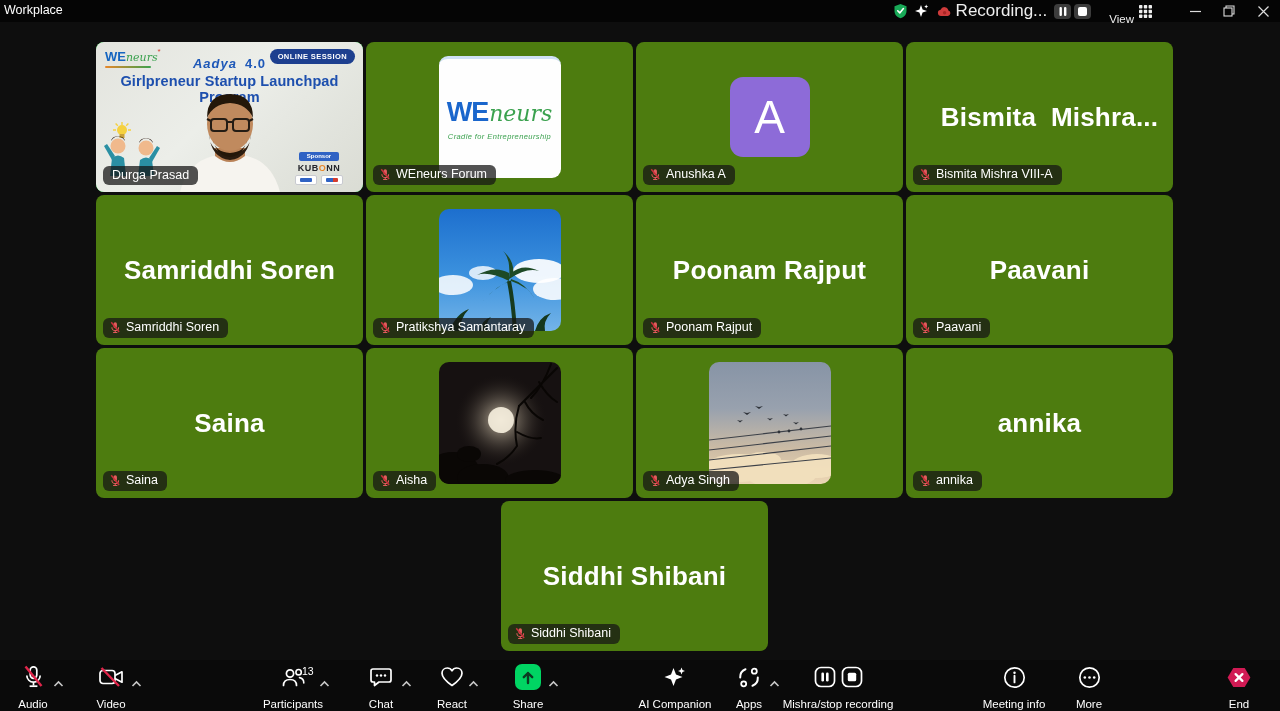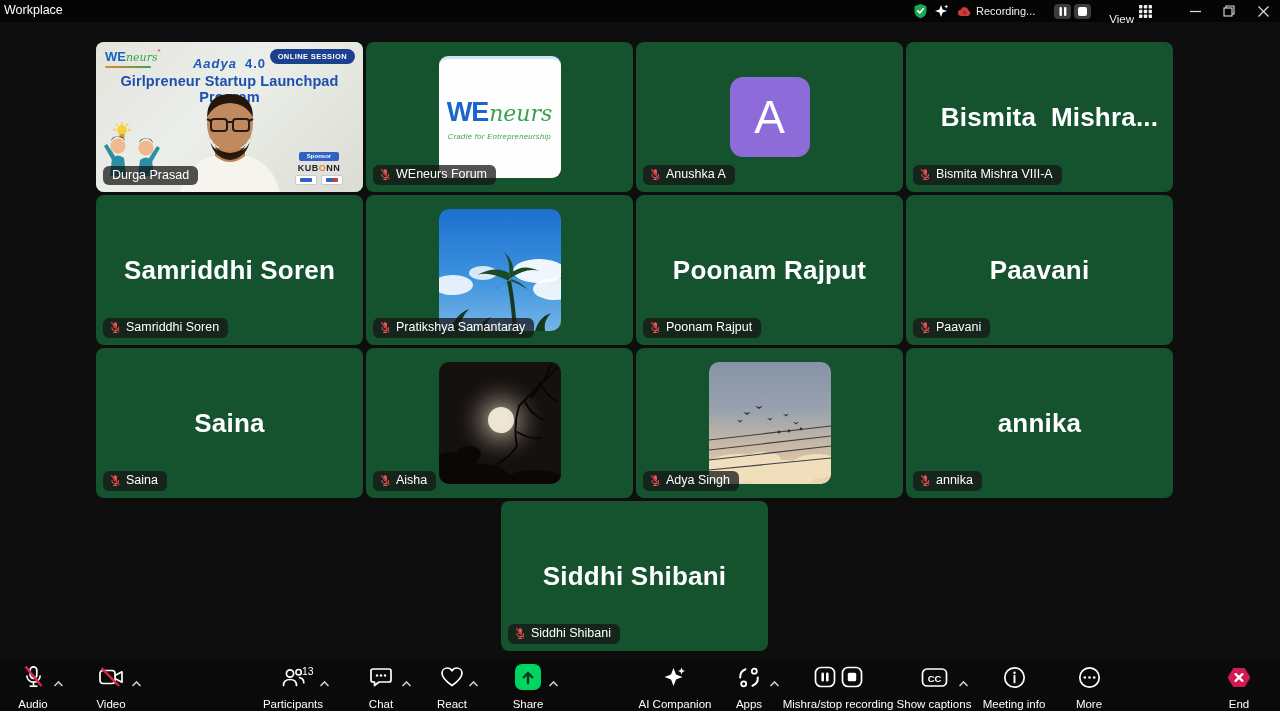--- a/index.html
+++ b/index.html
@@ -5,30 +5,30 @@
   * { margin:0; padding:0; box-sizing:border-box; }
   html,body { width:1280px; height:711px; background:#000; overflow:hidden;
     font-family:"Liberation Sans", sans-serif; -webkit-font-smoothing:antialiased; }
   #stage { position:relative; width:1280px; height:711px; background:#0e0e0e; }
 
   
   #titlebar { position:absolute; left:0; top:0; width:1280px; height:22px; background:#050505; z-index:30; }
   .app-title { position:absolute; left:4px; top:3px; font-size:12.5px; color:#fff; }
   .tb-right { position:absolute; right:0; top:0; height:22px; display:flex; align-items:center; }
   .tb-ic { display:flex; align-items:center; justify-content:center; height:22px; }
-  .rec-text { color:#eee; font-size:11px; margin:0 16px 0 4px; }
+  .rec-text { color:#eee; font-size:17px; margin:0 4px 0 4px; }
   .mini-btn { width:17px; height:15px; background:#3c3c3c; border-radius:4px; display:flex; align-items:center; justify-content:center; margin-left:3px; }
   .view-label { color:#eee; font-size:11.5px; margin:16px 5px 0 18px; }
   .win-btn { width:34px; height:22px; display:flex; align-items:center; justify-content:center; }
 
   
   #grid { position:absolute; left:96px; top:42px; width:1077px; display:grid;
     grid-template-columns:repeat(4,1fr); gap:3px; }
   #row4 { position:absolute; left:96px; top:501px; width:1077px; display:flex; justify-content:center; }
-  .tile { position:relative; width:100%; height:150px; background:#14532d; border-radius:8px; overflow:hidden; }
+  .tile { position:relative; width:100%; height:150px; background:#4d7c0f; border-radius:8px; overflow:hidden; }
   #row4 .tile { width:267px; }
   .tile.active { box-shadow:inset 0 0 0 2.5px #12d353; }
   .center-name { position:absolute; inset:0; display:flex; align-items:center; justify-content:center;
     color:#fff; font-size:26px; font-weight:700; letter-spacing:.2px; }
   .ws-pre { white-space:pre;margin-left:20px; }
   .name-badge { position:absolute; left:7px; bottom:7px; display:flex; align-items:center; gap:5px;
     background:rgba(22,22,22,.74); border-radius:6px; padding:3px 9px 4px 6px;
     color:#fff; font-size:12.5px; line-height:1; z-index:6; }
   .name-badge.no-icon { padding-left:9px; }
   .avatar-photo { position:absolute; left:50%; top:50%; transform:translate(-50%,-50%);
@@ -598,32 +598,20 @@
             <rect x="12" y="6.5" width="2.6" height="9" rx="1.2" fill="#fff"></rect>
           </svg>
         <svg width="22" height="22" viewBox="0 0 22 22">
             <rect x="1.5" y="1.5" width="19" height="19" rx="5.5" fill="none" stroke="#fff" stroke-width="1.7"></rect>
             <rect x="6.8" y="6.8" width="8.4" height="8.4" rx="1.5" fill="#fff"></rect>
           </svg>
       </div>
       <div class="tbr-label">Mishra/stop recording</div>
     </div>
 
-    <div class="tbr-item" style="left:934px">
-      <div class="tbr-icon">
-        <svg width="27" height="21" viewBox="0 0 27 21">
-            <rect x="1.5" y="2" width="24" height="17" rx="4.5" fill="none" stroke="#fff" stroke-width="1.7"></rect>
-            <text x="13.5" y="14.6" text-anchor="middle" font-family="Liberation Sans, sans-serif" font-size="9.5" font-weight="700" fill="#fff">CC</text>
-          </svg>
-      </div>
-      <div class="tbr-label">Show captions</div>
-      <span class="tbr-caret" style="left:calc(50% + 24px)"><svg width="11" height="8" viewBox="0 0 11 8">
-            <polyline points="1.5,6 5.5,2 9.5,6" fill="none" stroke="#c8c8c8" stroke-width="1.6"></polyline>
-          </svg></span>
-    </div>
 
     <div class="tbr-item" style="left:1014px">
       <div class="tbr-icon">
         <svg width="23" height="23" viewBox="0 0 23 23">
             <circle cx="11.5" cy="11.5" r="9.7" fill="none" stroke="#fff" stroke-width="1.7"></circle>
             <circle cx="11.5" cy="6.8" r="1.25" fill="#fff"></circle>
             <line x1="11.5" y1="9.8" x2="11.5" y2="16.4" stroke="#fff" stroke-width="1.9" stroke-linecap="round"></line>
           </svg>
       </div>
       <div class="tbr-label">Meeting info</div>

